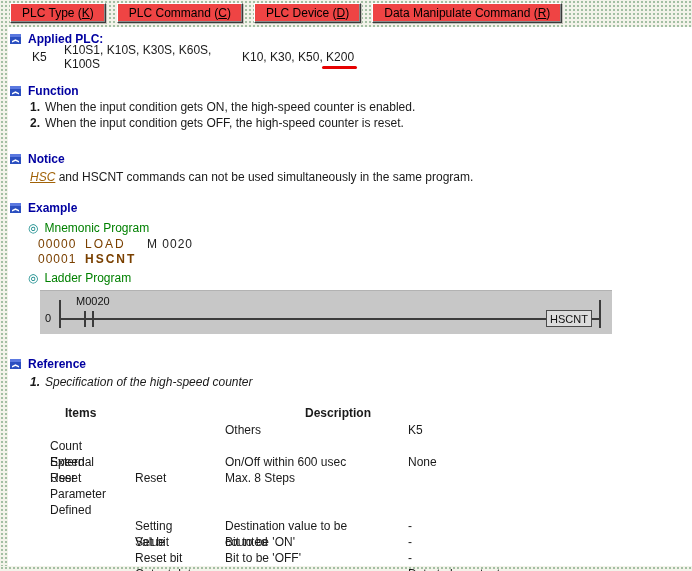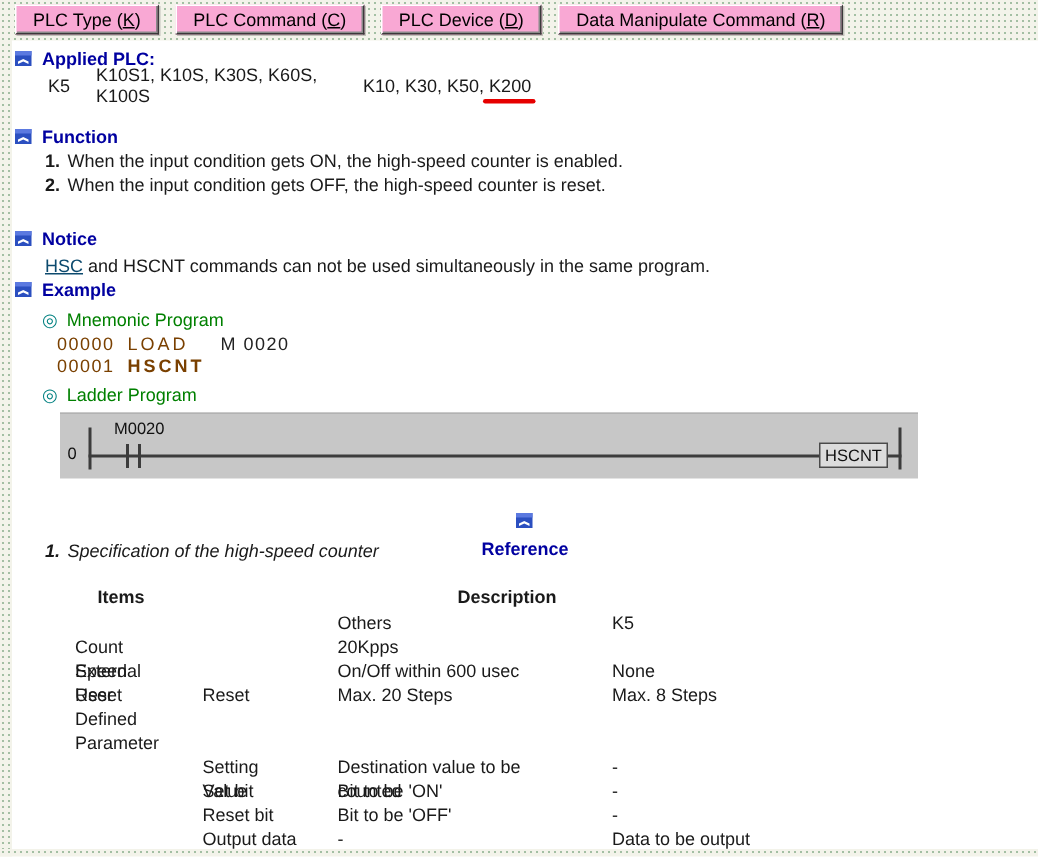--- a/index.html
+++ b/index.html
@@ -8,49 +8,49 @@
          background:#ffffff; position:relative; overflow:hidden; }
 
   .pattern { position:absolute; background-color:#f3f3ea;
              background-image:radial-gradient(#a3bfa3 0.9px, transparent 1px);
              background-size:4px 4px; }
   .top-strip { top:0; left:0; right:0; height:27px; }
   .left-strip { top:0; left:0; bottom:0; width:8px; }
   .bottom-strip { left:0; right:0; bottom:0; height:5px; }
 
   .toolbar { position:absolute; top:3px; left:10px; display:flex; gap:11px; }
-  .tb-btn { height:20px; padding:0 11px; background:#f9a8d4; color:#000;
+  .tb-btn { height:20px; padding:0 11px; background:#ef4444; color:#000;
             border:1px solid; border-color:#ffffff #3a3a3a #3a3a3a #ffffff;
             box-shadow:inset -1px -1px 0 #8a8a8a, 1px 1px 0 #c2c2ba;
             display:flex; align-items:center; font-size:12px; cursor:default; white-space:nowrap; }
   .tb-btn .key { text-decoration:underline; }
 
   .content { position:absolute; top:31px; left:10px; right:2px; }
 
   .sec-head { display:flex; align-items:center; gap:6px; height:16px; }
   .sec-title { color:#0000a0; font-weight:bold; }
   .sec-icon { width:12px; height:12px; display:inline-block; }
 
   .applied-row { margin:2px 0 0 22px; height:16px; display:flex; align-items:center; }
   .ap-c1 { width:32px; }
   .ap-c2 { width:178px; }
   .k200 { position:relative; }
   .k200-mark { position:absolute; left:-4px; right:-3px; bottom:-5px; height:3px;
                background:#e60000; border-radius:2px; }
 
   .mt18 { margin-top:18px; }
   .mt20 { margin-top:20px; }
-  .mt12 { margin-top:0;text-align:center; }
-  .mt22 { margin-top:22px;flex-direction:column; }
+  .mt12 { margin-top:15px;text-align:center; }
+  .mt22 { margin-top:22px; }
 
   .fn-item { margin-left:20px; height:16px; line-height:16px; }
   .num { font-weight:bold; margin-right:5px; }
 
   .notice-line { margin:2px 0 0 20px; height:16px; line-height:16px; }
-  .link { color:#0c4a6e; text-decoration:underline; cursor:pointer; }
+  .link { color:#a16207; text-decoration:underline; cursor:pointer;font-style:italic; }
 
   .subhead { margin:4px 0 0 18px; height:16px; display:flex; align-items:center; gap:6px; }
   .bullet { color:#008080; font-size:12px; }
   .sub-title { color:#008000; }
 
   .mn-line { margin-left:28px; height:15px; display:flex; align-items:center; color:#7a4000; }
   .mn-addr { width:47px; letter-spacing:1px; }
   .mn-op { width:62px; letter-spacing:2px; }
   .bold { font-weight:bold; }
   .mn-operand { color:#222222; letter-spacing:1px; }
@@ -202,42 +202,40 @@
     </div>
     <div class="rt-row">
       <span class="rt-c1"></span>
         <span class="rt-c2"></span>
         <span class="rt-c3">Others</span>
         <span class="rt-c4">K5</span>
     </div>
     <div class="rt-row">
       <span class="rt-c1">Count Speed</span>
         <span class="rt-c2"></span>
-        <span class="rt-c4">20Kpps</span>
     </div>
     <div class="rt-row">
       <span class="rt-c1">External Reset</span>
         <span class="rt-c2"></span>
         <span class="rt-c3">On/Off within 600 usec</span>
         <span class="rt-c4">None</span>
     </div>
     <div class="rt-row">
       <span class="rt-c1">User</span>
         <span class="rt-c2">Reset</span>
-        <span class="rt-c3">Max. 20 Steps</span>
         <span class="rt-c4">Max. 8 Steps</span>
     </div>
     <div class="rt-row">
-      <span class="rt-c1">Defined</span>
+      <span class="rt-c1">Parameter</span>
         <span class="rt-c2"></span>
         <span class="rt-c3"></span>
         <span class="rt-c4"></span>
     </div>
     <div class="rt-row">
-      <span class="rt-c1">Parameter</span>
+      <span class="rt-c1">Defined</span>
         <span class="rt-c2"></span>
         <span class="rt-c3"></span>
         <span class="rt-c4"></span>
     </div>
     <div class="rt-row">
       <span class="rt-c1"></span>
         <span class="rt-c2">Setting Value</span>
         <span class="rt-c3">Destination value to be counted</span>
         <span class="rt-c4">-</span>
     </div>

